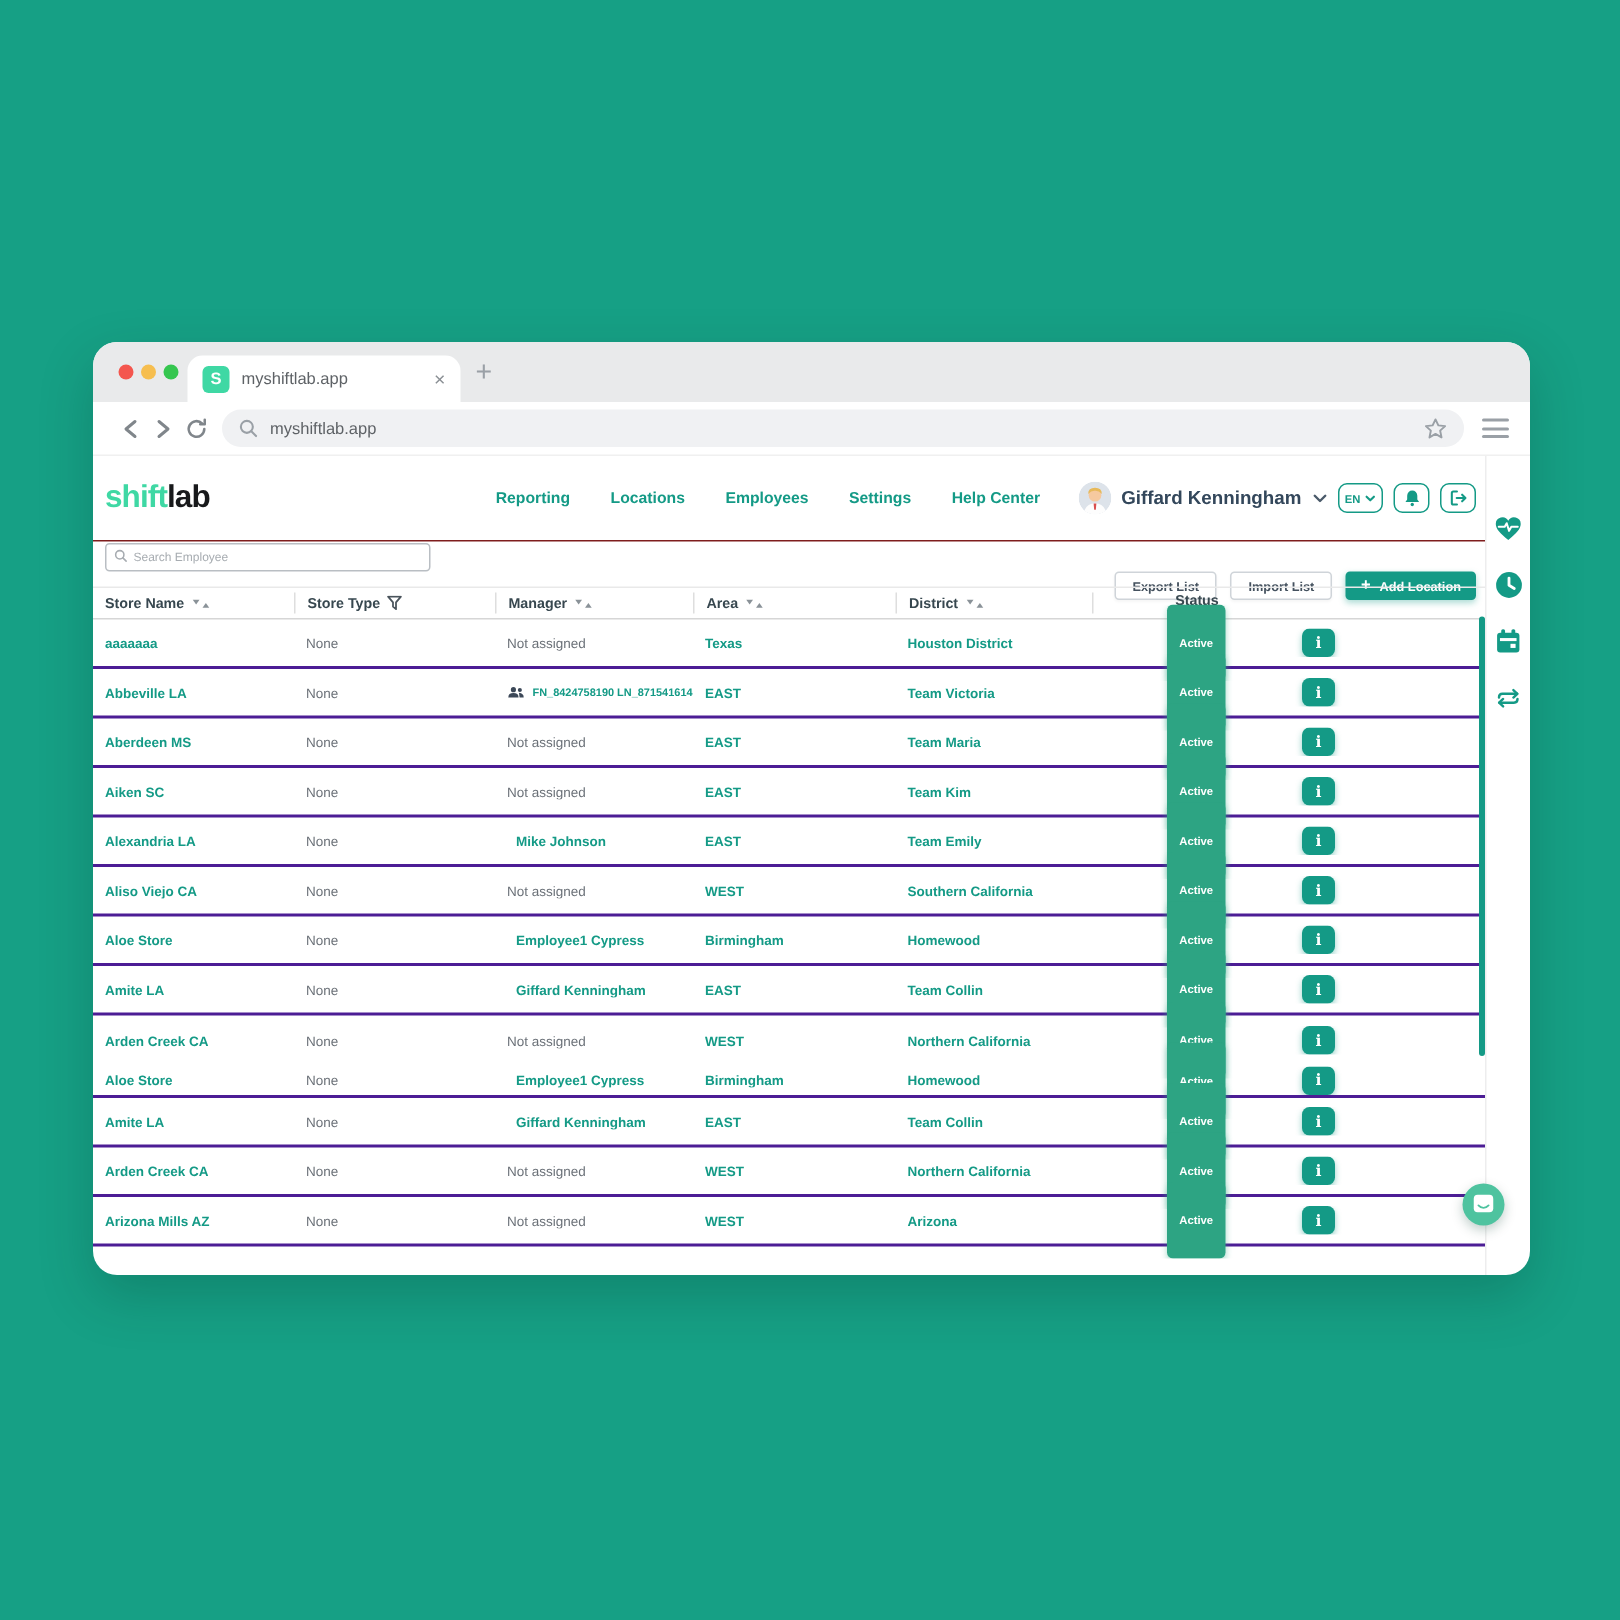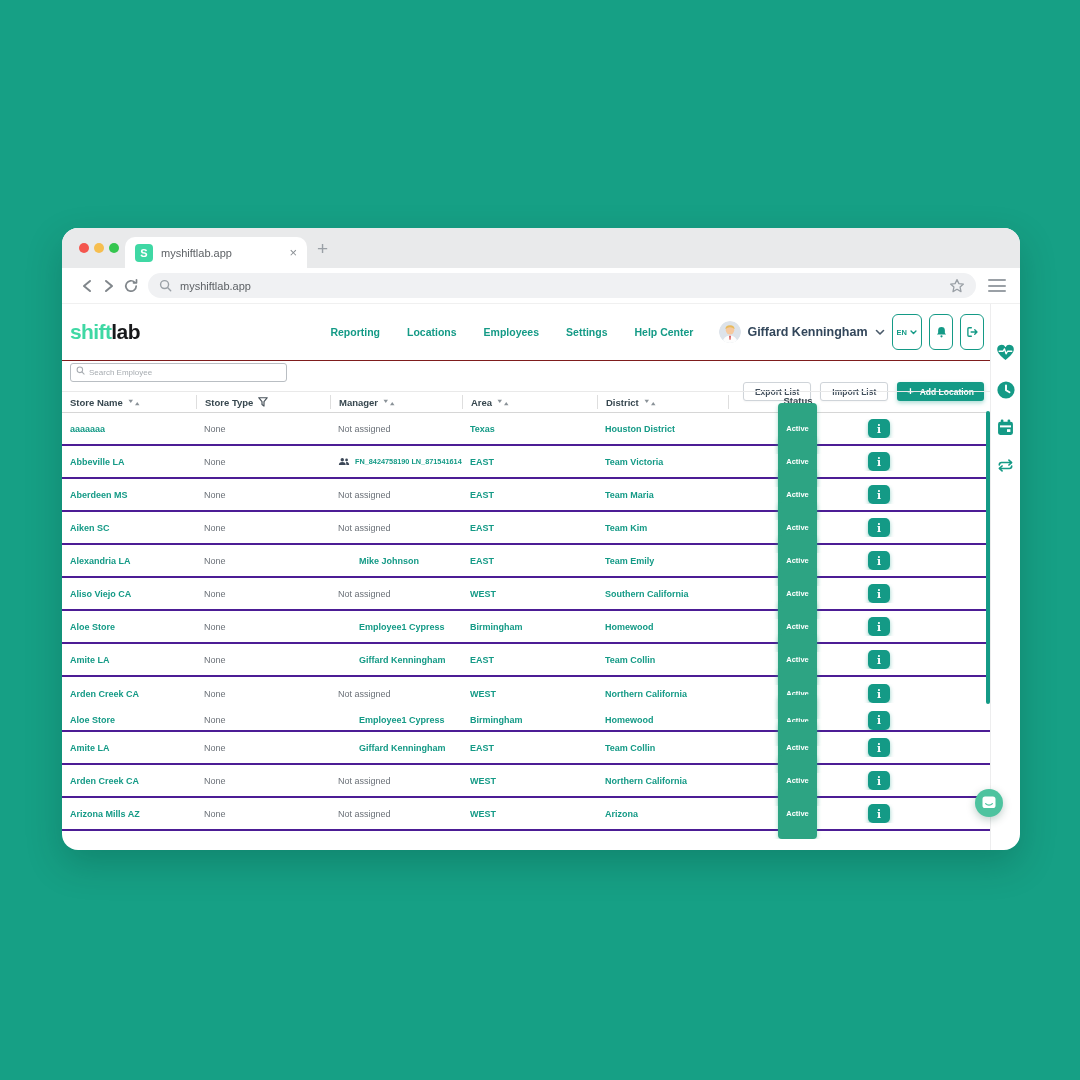--- a/index.html
+++ b/index.html
@@ -43,21 +43,21 @@
   .app-header{height:57px;display:flex;align-items:center;padding:0 6px 0 8px;border-bottom:1px solid #7f1d1d;box-sizing:border-box;}
   .logo{font-size:21px;font-weight:800;letter-spacing:-.6px;white-space:nowrap;}
   .logo .p1{color:var(--mint,#3FD8A4);}
   .logo .p2{color:#18191B;}
   .main-nav{display:flex;gap:27px;margin-left:auto;margin-right:26px;}
   .nav-link{font-size:10.5px;font-weight:700;color:var(--teal,#149A86);cursor:pointer;white-space:nowrap;}
   .user-area{display:flex;align-items:center;gap:6px;}
   .avatar{width:22px;height:22px;border-radius:50%;overflow:hidden;flex:none;}
   .user-name{font-size:12.5px;font-weight:600;color:#33475B;white-space:nowrap;}
   .chev{margin-left:1px;display:flex;}
-  .pill-btn{height:36px;min-width:24px;border:1.5px solid var(--teal,#149A86);border-radius:6px;background:#fff;
+  .pill-btn{height:20px;min-width:24px;border:1.5px solid var(--teal,#149A86);border-radius:6px;background:#fff;
     color:var(--teal,#149A86);display:flex;align-items:center;justify-content:center;gap:3px;
     font-size:7.5px;font-weight:800;margin-left:7px;padding:0 4px;box-sizing:border-box;}
   
   .app-toolbar{height:30px;display:flex;padding:0 6px 0 8px;box-sizing:border-box;flex-direction:column;}
   .search-wrap{position:relative;width:217px;}
   .search-wrap svg{position:absolute;left:6px;top:5px;}
   .search-input{width:100%;height:19px;border:1px solid #B9BEC3;border-radius:3px;box-sizing:border-box;
     font-size:8px;color:#6B7178;padding:0 6px 0 18px;outline:none;font-family:inherit;background:#fff;}
   .search-input::placeholder{color:#A7ACB1;}
   .toolbar-right{margin-left:auto;display:flex;align-items:center;}
@@ -79,21 +79,21 @@
   .w-store{width:134px;}
   .w-type{width:134px;}
   .w-mgr{width:132px;}
   .w-area{width:135px;}
   .w-district{width:131px;}
   .w-status{width:132px;padding-left:7px;flex-direction:column;}
   .w-info{flex:1;}
   .store-link{color:var(--teal,#149A86);font-weight:700;cursor:pointer;}
   .type-text{color:#6B7178;}
   .mgr-none{color:#6B7178;}
-  .mgr-link{color:var(--teal,#149A86);font-weight:700;cursor:pointer;margin-left:21px;}
+  .mgr-link{color:var(--teal,#149A86);font-weight:700;cursor:pointer;margin-left:6px;}
   .mgr-link.small{font-size:7.3px;margin-left:2px;}
   .mgr-icon{display:flex;margin-right:3px;}
   .area-text,.district-text{color:var(--teal,#149A86);font-weight:700;}
   .badge{display:inline-block;background:var(--badge,#2DA483);color:#fff;font-size:7.5px;font-weight:700;
     padding:21px 8px;border-radius:4px;box-shadow:0 2px 4px rgba(45,164,131,.4);}
   .info-btn{width:22px;height:19px;background:var(--teal,#149A86);border:none;border-radius:5px;color:#fff;
     font-weight:700;font-size:10.5px;font-family:"DejaVu Serif","Liberation Serif",serif;
     display:flex;align-items:center;justify-content:center;cursor:pointer;box-shadow:0 2px 4px rgba(20,154,134,.45);}
   .table-scrollbar{position:absolute;right:0px;top:107px;width:4px;height:293px;background:var(--teal,#149A86);border-radius:2px;}
   

